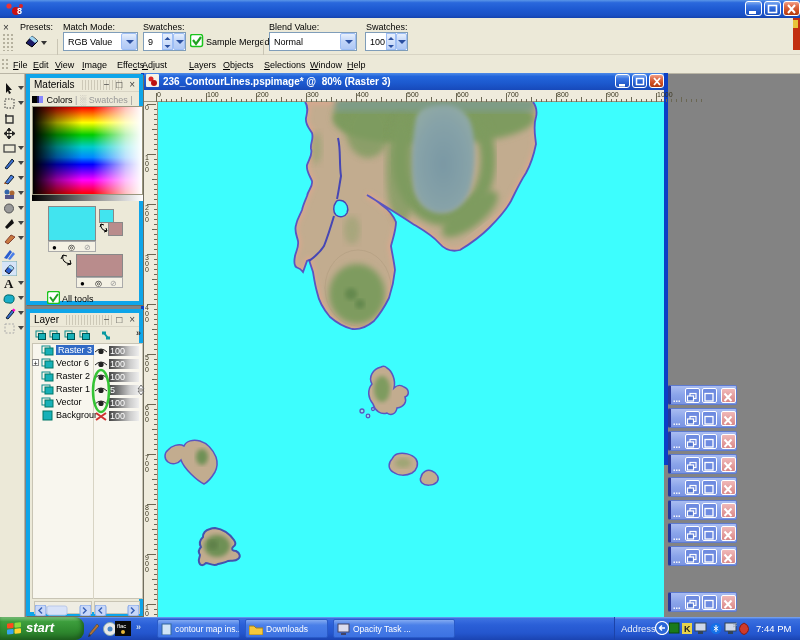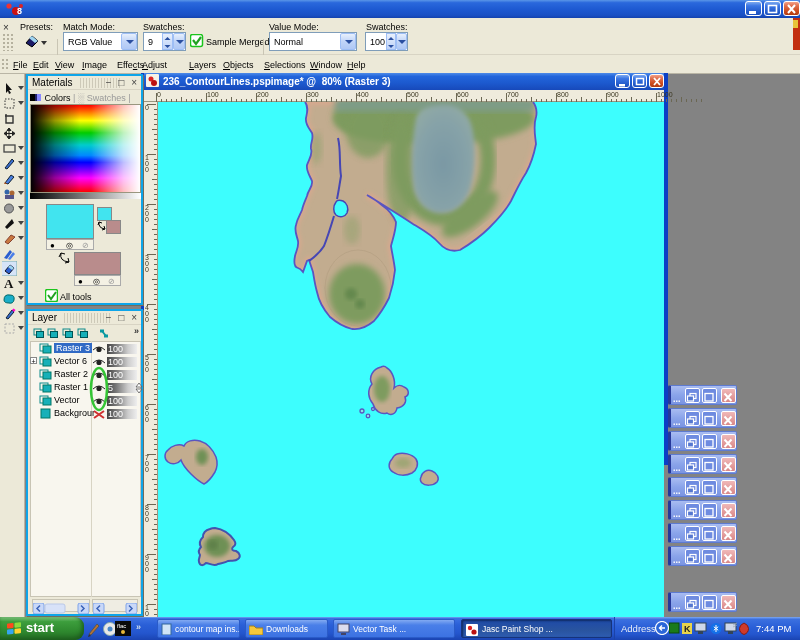--- a/index.html
+++ b/index.html
@@ -24,31 +24,31 @@
 #workspace{left:0;top:74px;width:800px;height:543px;background:#838383}
 
 #cwin{left:141px;top:73px;width:527px;height:392px;background:#f0abfc;border-left:3px solid #0C3FC4;border-right:4px solid #0C3FC4;border-top:0}
 #ctitle{position:absolute;left:0;top:0;width:520px;height:17px;background:linear-gradient(180deg,#4E8BE8 0%,#2265DB 20%,#1C59CE 60%,#1749BA 100%);color:#fff;font-weight:bold;font-size:10px;line-height:17px}
 #hruler{position:absolute;left:0px;top:17px;width:520px;height:12px;background:#EFEBDC;border-bottom:1px solid #9a967f}
 #vruler{position:absolute;left:0px;top:29px;width:14px;height:515px;background:#EFEBDC;border-right:1px solid #9a967f}
 #sea{position:absolute;left:14px;top:29px;width:506px;height:515px;background:#3DFEFE}
 .rtick{position:absolute;background:#6b6753}
 .rlbl{position:absolute;font-size:7px;color:#3a3620;line-height:7px}
 
-.palette{background:#ECE9D8;border:2px solid #0ea5e9;box-shadow:1px 1px 0 #706d5e}
+.palette{background:#ECE9D8;border:4px solid #0ea5e9;box-shadow:1px 1px 0 #706d5e}
 .ptitle{position:absolute;left:0;top:0;right:0;height:14px;font-size:10px;color:#000;background:#ECE9D8;border-bottom:1px solid #d8d4c4}
 .pbtns{position:absolute;right:2px;top:1px;font-size:10px;color:#444;letter-spacing:2px}
 
 .cbar{position:absolute;left:668px;width:69px;height:20px;background:linear-gradient(180deg,#A9BCF1 0%,#8AA4EA 50%,#7A94E2 100%);border:1px solid #5E7BD0;border-left:3px solid #26389A;border-radius:2px}
 .cbar .dots{position:absolute;left:2px;top:10px;color:#fff;font-size:9px;font-weight:bold;line-height:6px}
 .cbtn2{position:absolute;top:2px;width:15px;height:15px;border:1px solid #fff;border-radius:2px;background:#6E8BE0}
 .cbtn2.r{background:linear-gradient(180deg,#F0B8B8,#D98888)}
 
 #taskbar{left:0;top:617px;width:800px;height:23px;background:linear-gradient(180deg,#78A7F0 0%,#3C71E2 6%,#2A5FD7 35%,#2456CE 70%,#1A44B2 100%)}
-#startbtn{position:absolute;left:0;top:0;width:84px;height:23px;border-radius:0 9px 9px 0;background:linear-gradient(180deg,#7FC57F 0%,#3D9E3D 20%,#2F8A2F 60%,#256E25 100%);color:#fff;font-weight:bold;font-size:15px;box-shadow:inset -2px -2px 4px #1c5c1c}
+#startbtn{position:absolute;left:0;top:0;width:84px;height:23px;border-radius:0 9px 9px 0;background:linear-gradient(180deg,#7FC57F 0%,#3D9E3D 20%,#2F8A2F 60%,#256E25 100%);color:#fff;font-weight:bold;font-style:italic;font-size:15px;box-shadow:inset -2px -2px 4px #1c5c1c}
 .taskbtn{position:absolute;top:2px;height:19px;border-radius:2px;background:linear-gradient(180deg,#82AAF2 0%,#4A7FE8 30%,#3C72E2 100%);border:1px solid #2A5BC8;color:#fff;font-size:8.5px;line-height:18px;white-space:nowrap;overflow:hidden}
 .taskbtn.active{background:linear-gradient(180deg,#1E4AA8 0%,#29549F 60%,#2E5CB0 100%);border-color:#16337A;box-shadow:inset 1px 1px 2px #102a60}
 #tray{position:absolute;right:0;top:0;width:186px;height:23px;background:linear-gradient(180deg,#7FA8EF 0%,#3B70E0 10%,#2A5FD7 45%,#2456CE 75%,#1A44B2 100%);border-left:1px solid #1c43a8}
 </style></head>
 <body>
 
 <div id="titlebar" class="abs">
   <svg class="abs" style="left:4px;top:1px" width="22" height="16">
       <circle cx="5" cy="5" r="2.6" fill="#e33"></circle>
       <circle cx="12" cy="10" r="4" fill="#c11"></circle>
@@ -99,21 +99,21 @@
     <span class="cbtn" style="width:12px">
         <span class="arrowdn" style="left:2px"></span>
       </span>
   </div>
   <svg class="abs" style="left:190px;top:16px" width="14" height="14">
       <rect x="0.5" y="0.5" width="12" height="12" fill="#fff" stroke="#1CC41C" stroke-width="1.5" rx="2"></rect>
       <path d="M3 6 l3 4 l5 -7" stroke="#21A121" stroke-width="2.2" fill="none"></path>
     </svg>
   <span class="tblabel" style="left:206px;top:19px">Sample Merged</span>
   <div class="abs" style="left:263px;top:21px;width:1px;height:28px;background:#c9c5b4"></div>
-  <span class="tblabel" style="left:269px">Value Mode:</span>
+  <span class="tblabel" style="left:269px">Blend Value:</span>
   <div class="combo" style="left:269px;width:88px">
       <span class="cv">Normal</span>
       <span class="cbtn">
         <span class="arrowdn"></span>
       </span>
     </div>
   <span class="tblabel" style="left:366px">Swatches:</span>
   <div class="combo" style="left:365px;width:43px">
       <span class="cv">100</span>
     <span style="position:absolute;right:11px;top:0;bottom:0;width:10px;background:linear-gradient(180deg,#E8F0FC,#BED2F8);border:1px solid #9EBEF5"><svg width="8" height="17">
@@ -933,26 +933,21 @@
   </svg>
   <div class="taskbtn" style="left:157px;width:83px"><svg style="position:absolute;left:3px;top:3px" width="12" height="12">
         <rect x="1" y="1" width="9" height="11" fill="#cfe4f7" stroke="#369"></rect>
       </svg><span style="margin-left:17px">contour map ins...</span></div>
   <div class="taskbtn" style="left:245px;width:83px"><svg style="position:absolute;left:3px;top:4px" width="14" height="11">
         <path d="M0 2 l5 0 l2 2 l7 0 l0 7 l-14 0 z" fill="#F6C83C" stroke="#A08020"></path>
       </svg><span style="margin-left:20px">Downloads</span></div>
   <div class="taskbtn" style="left:333px;width:122px"><svg style="position:absolute;left:3px;top:3px" width="13" height="13">
         <rect x="1" y="1" width="11" height="8" fill="#dde" stroke="#446"></rect>
         <rect x="4" y="10" width="5" height="2" fill="#446"></rect>
-      </svg><span style="margin-left:19px">Vector Task ...</span></div>
-  <div class="taskbtn active" style="left:461px;width:151px"><svg style="position:absolute;left:4px;top:4px" width="12" height="12">
-        <rect width="12" height="12" fill="#fff" rx="1"></rect>
-        <circle cx="4" cy="4" r="2.2" fill="#d22"></circle>
-        <circle cx="8" cy="8" r="2.6" fill="#b11"></circle>
-      </svg><span style="margin-left:20px">Jasc Paint Shop ...</span></div>
+      </svg><span style="margin-left:19px">Opacity Task ...</span></div>
   <div id="tray">
     <span style="position:absolute;left:6px;top:6px;color:#e8eef8;font-size:9.5px">Address</span>
     <svg style="position:absolute;left:40px;top:4px" width="14" height="14">
         <circle cx="7" cy="7" r="6.5" fill="#2a66d8" stroke="#fff" stroke-width="1.2"></circle>
         <path d="M10 7 l-5 0 m2 -2.5 l-2.5 2.5 l2.5 2.5" stroke="#fff" stroke-width="1.4" fill="none"></path>
       </svg>
     <svg style="position:absolute;left:54px;top:4px" width="86" height="15">
       <rect x="0" y="2" width="10" height="10" fill="#1a7a1a" stroke="#0a4a0a"></rect>
       <rect x="13" y="2" width="10" height="11" fill="#E8D44A"></rect>
         <text x="15" y="11" font-size="9" font-weight="bold" fill="#222">K</text>

